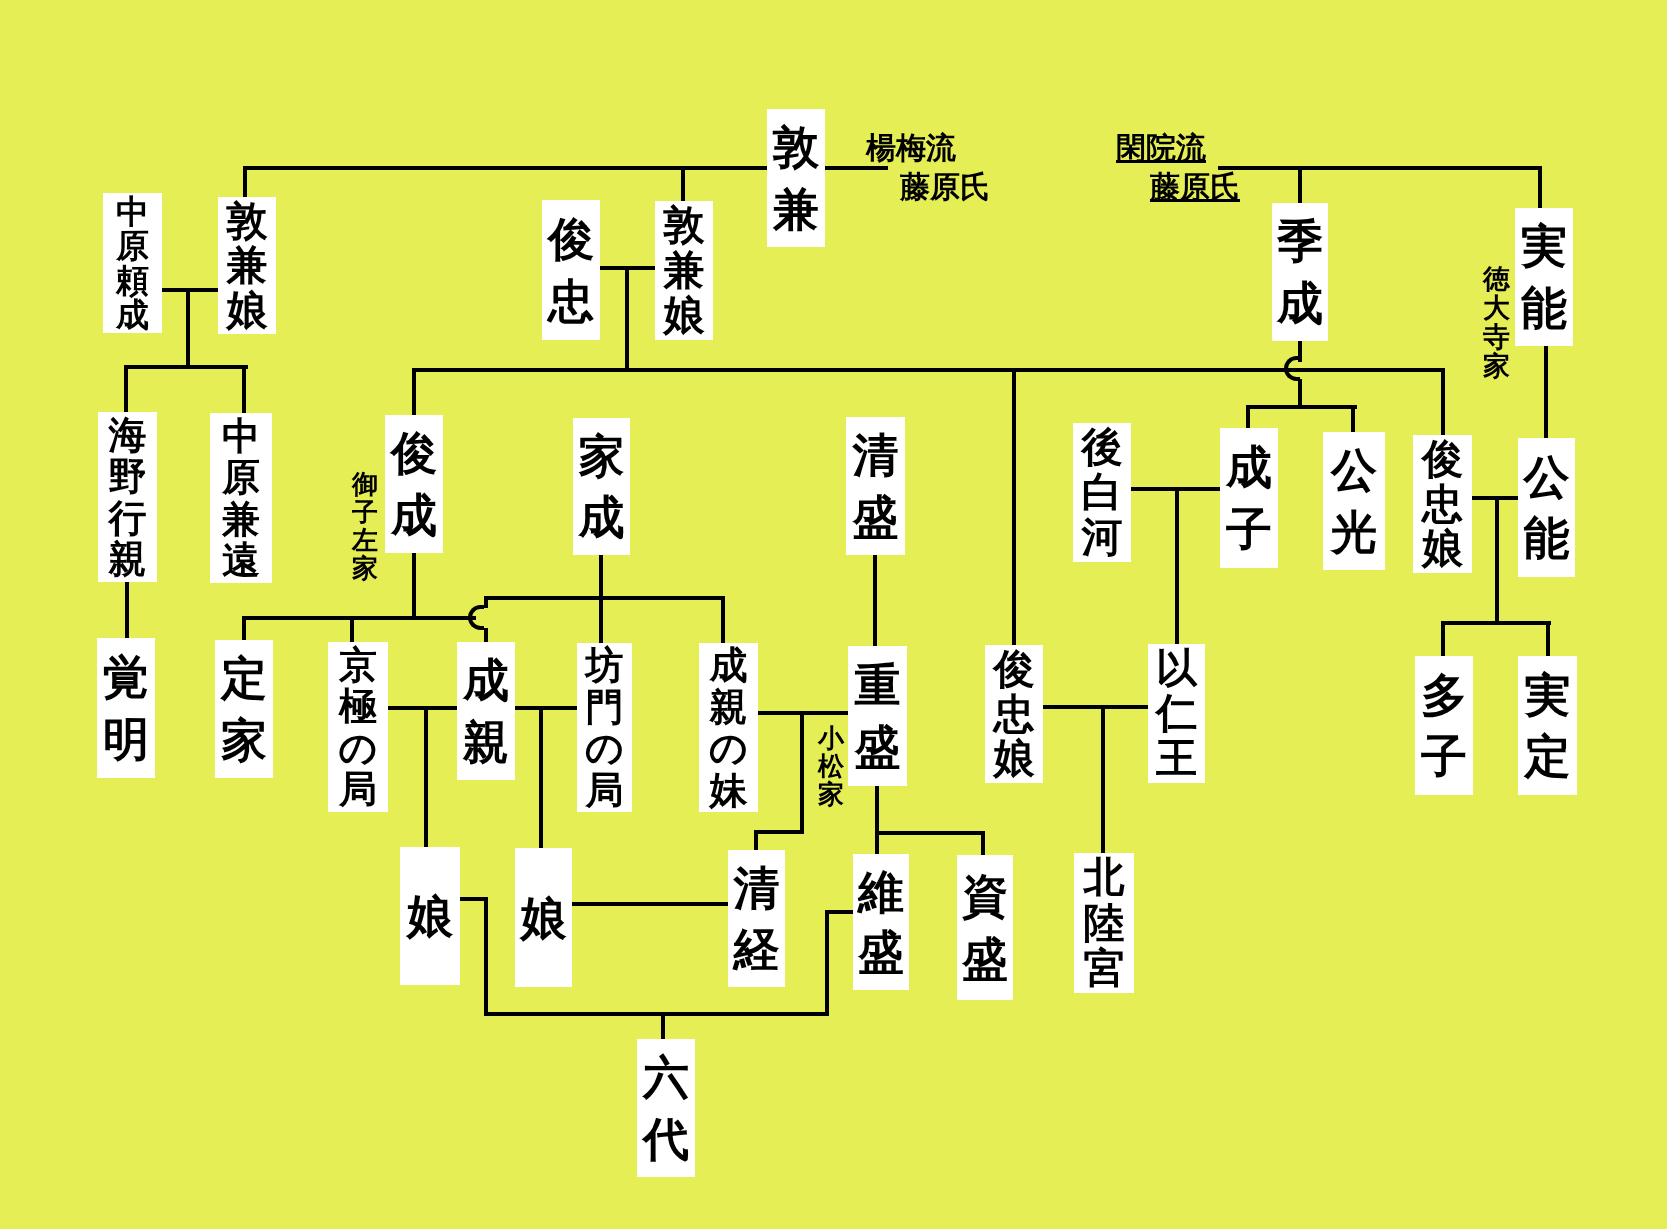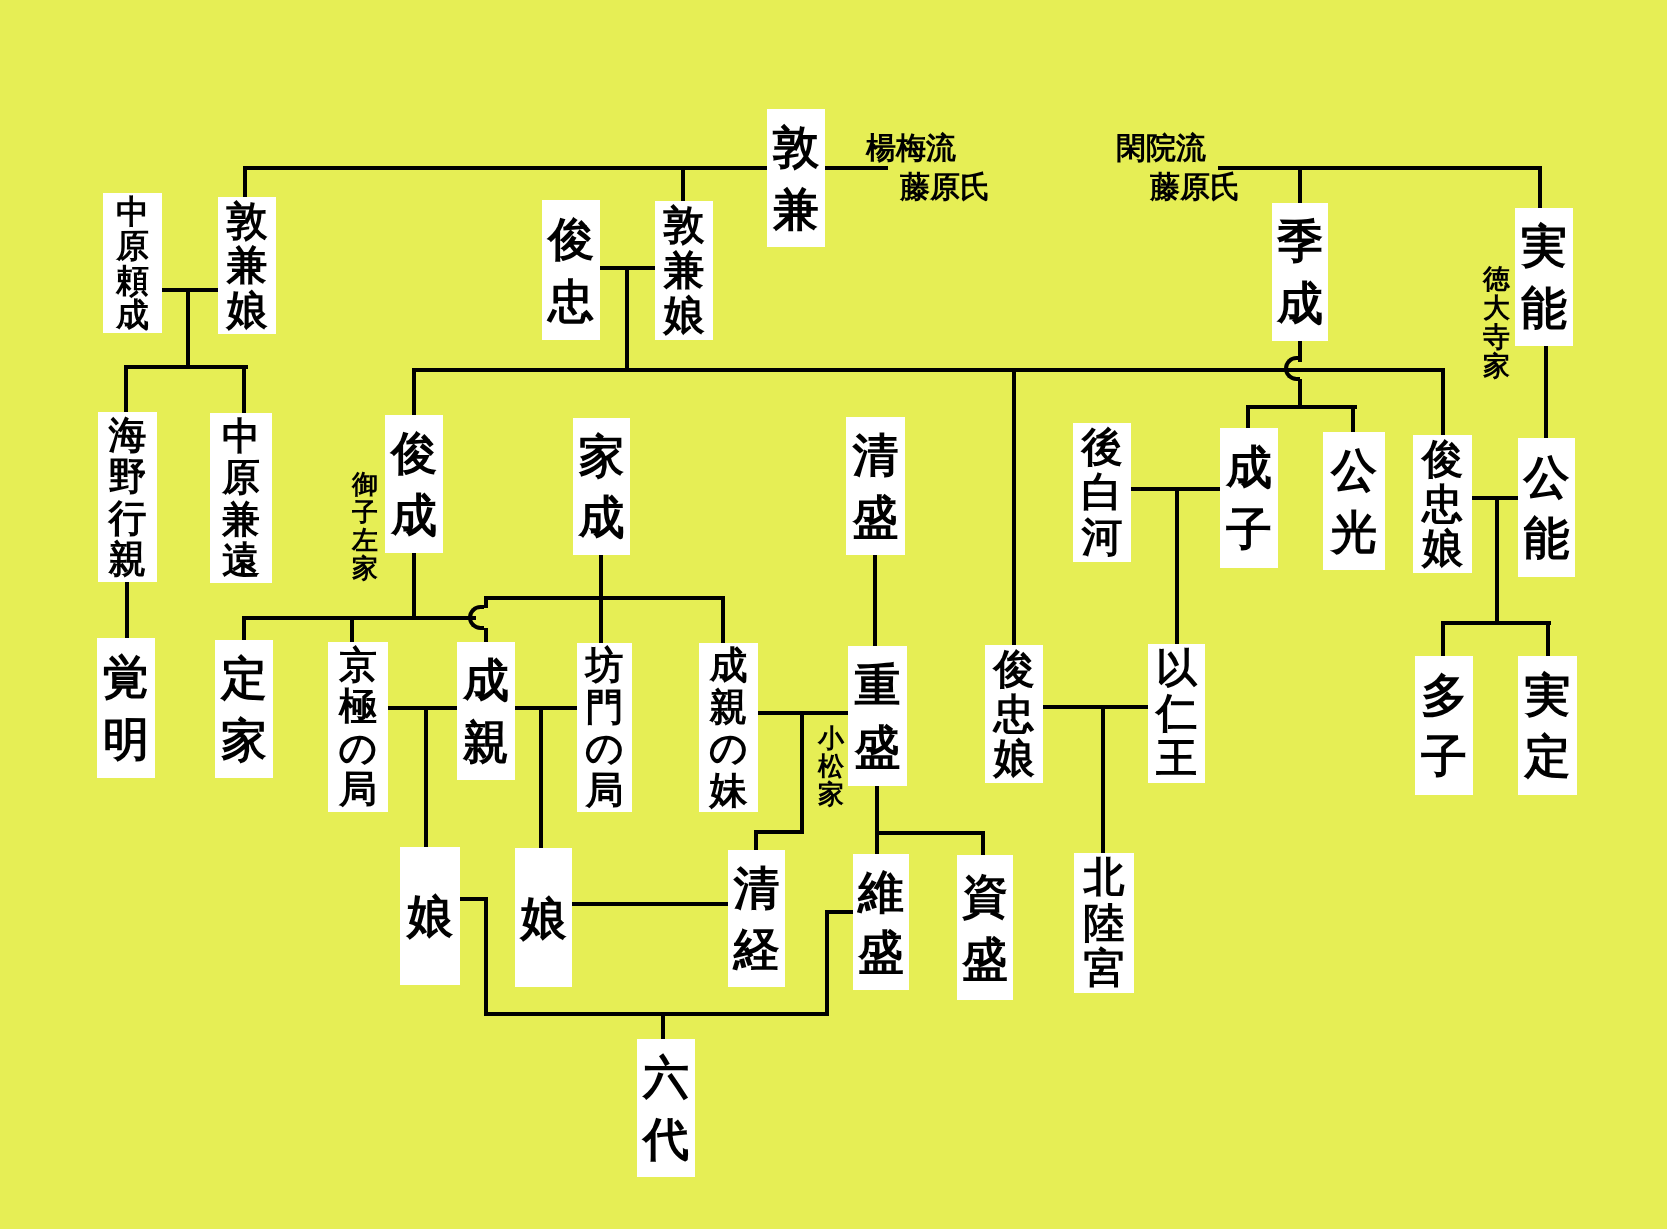--- a/index.html
+++ b/index.html
@@ -261,21 +261,21 @@
       <div class="person" style="left: 637px; top: 1039px; width: 58px; height: 138px; background: rgb(255, 255, 255); font-size: 46px;">
         <span>六</span>
         <span>代</span>
       </div>
     </div>
   <div id="ann-layer">
       <div class="ann-h" style="left: 866px; top: 128px; font-size: 30px; line-height: 39px;">
         <div>楊梅流</div>
         <div style="margin-left: 34px;">藤原氏</div>
       </div>
-      <div class="ann-h" style="left: 1116px; top: 128px; font-size: 30px; line-height: 39px;">
+      <div class="ann-h" style="left: 1116px; top: 128px; font-size: 30px; line-height: 39px; text-decoration: underline;">
         <div>閑院流</div>
         <div style="margin-left: 34px;">藤原氏</div>
       </div>
       <div class="ann-v" style="left: 352px; top: 470px; font-size: 26px;">
         <span>御</span>
         <span>子</span>
         <span>左</span>
         <span>家</span>
       </div>
       <div class="ann-v" style="left: 1483px; top: 264px; font-size: 27px;">

